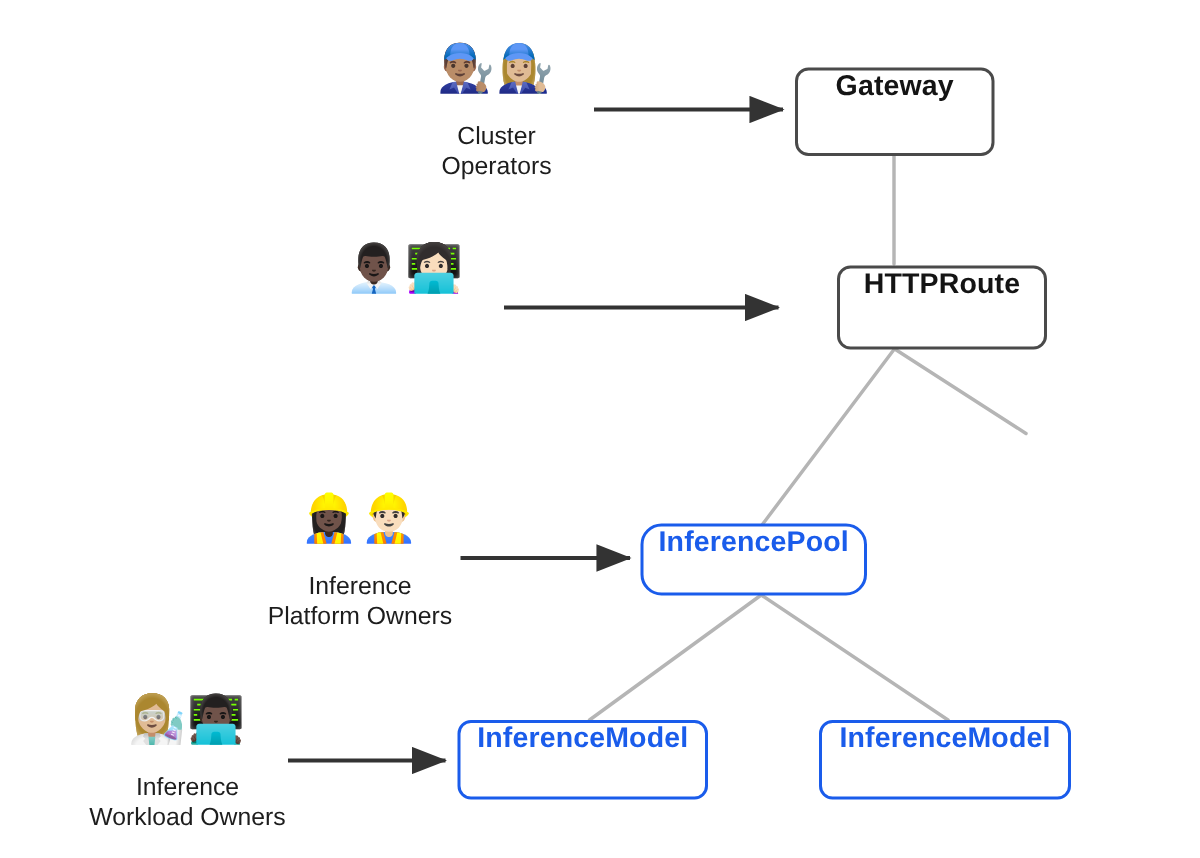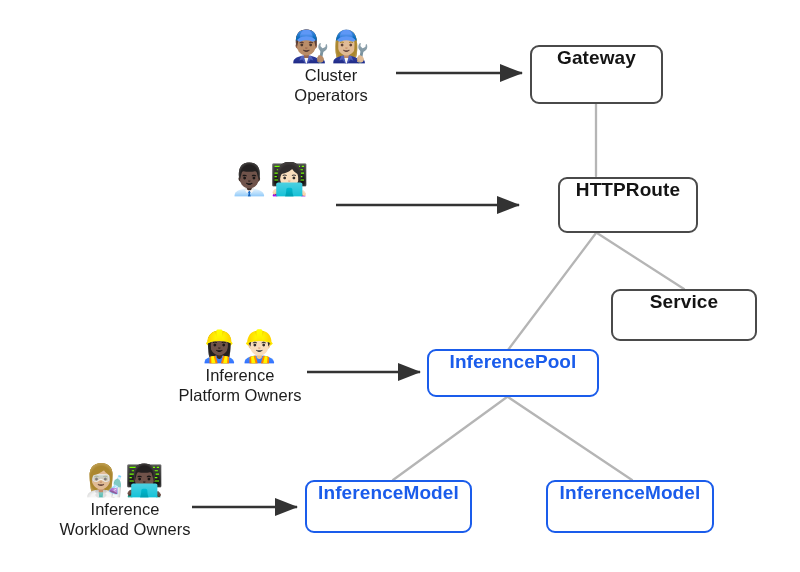--- a/index.html
+++ b/index.html
@@ -38,21 +38,21 @@
     text-align: center;
   }
   .persona-emojis {
     font-family: "DejaVu Sans", sans-serif;
     font-size: 31px;
     line-height: 1.05;
     letter-spacing: 1px;
     white-space: nowrap;
   }
   .persona-label {
-    margin-top: 2px;
+    margin-top: 18px;
     font-size: 16.5px;
     line-height: 1.26;
     color: #1d1d1d;
     white-space: pre-line;
   }
 
   
   .node {
     position: absolute;
     box-sizing: border-box;
@@ -125,25 +125,22 @@
   </div>
 
   <div class="node node-gray" style="left:530px; top:45px; width:133px; height:59px;">
     <span>Gateway</span>
   </div>
 
   <div class="node node-gray" style="left:558px; top:177px; width:140px; height:56px;">
     <span>HTTPRoute</span>
   </div>
 
-  <div class="node node-gray" style="left:611px; top:289px; width:146px; height:52px;">
-    <span>Service</span>
-  </div>
 
-  <div class="node node-blue" style="left:427px; top:349px; width:172px; height:48px;">
+  <div class="node node-blue" style="left:427px; top:349px; width:151px; height:48px;border-radius:14px;">
     <span>InferencePool</span>
   </div>
 
   <div class="node node-blue" style="left:305px; top:480px; width:167px; height:53px;">
     <span>InferenceModel</span>
   </div>
 
   <div class="node node-blue" style="left:546px; top:480px; width:168px; height:53px;">
     <span>InferenceModel</span>
   </div>

